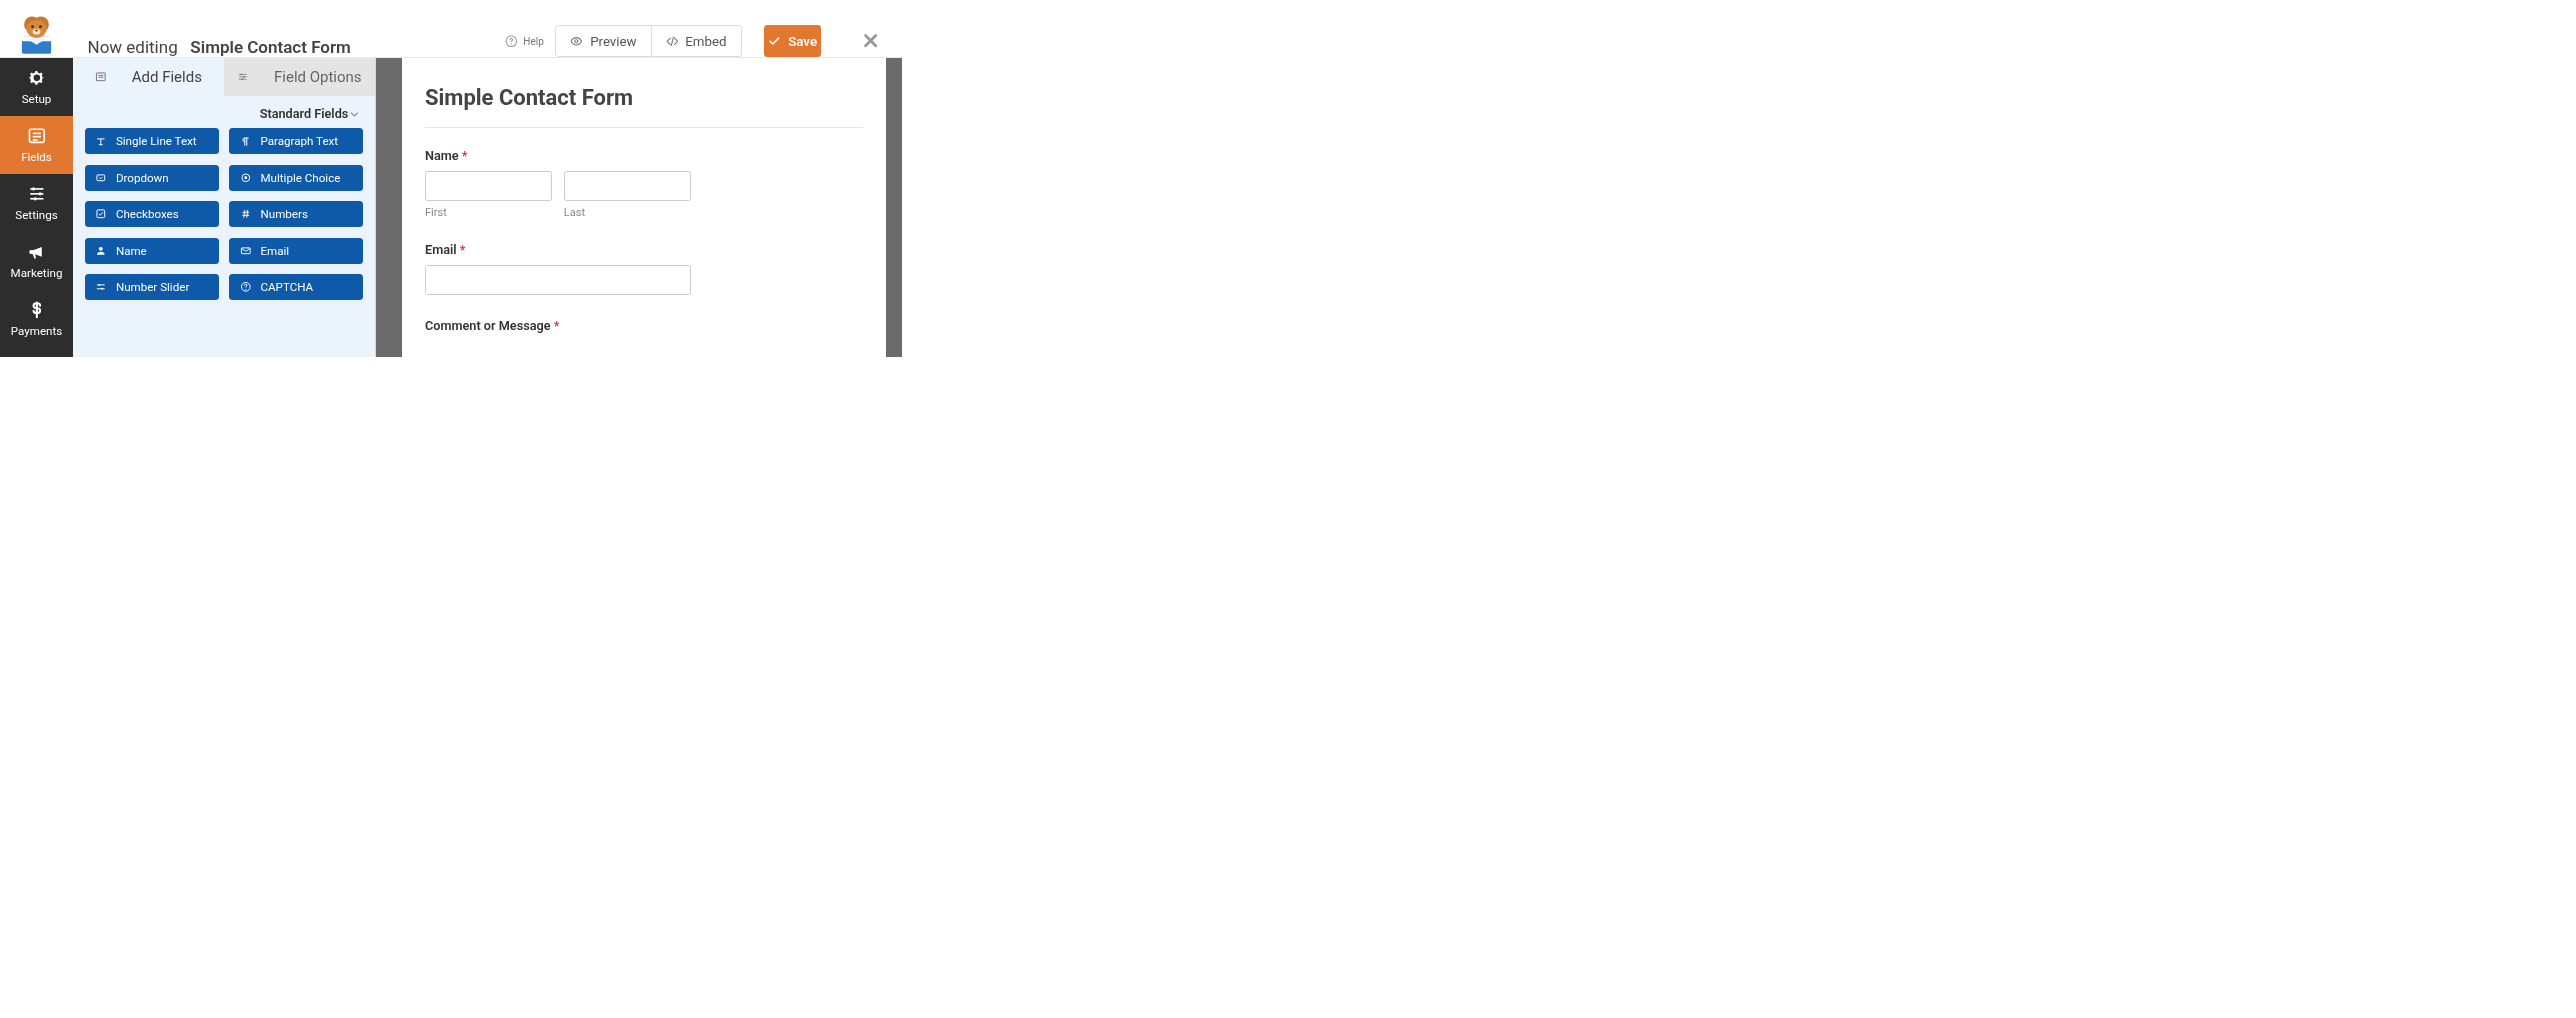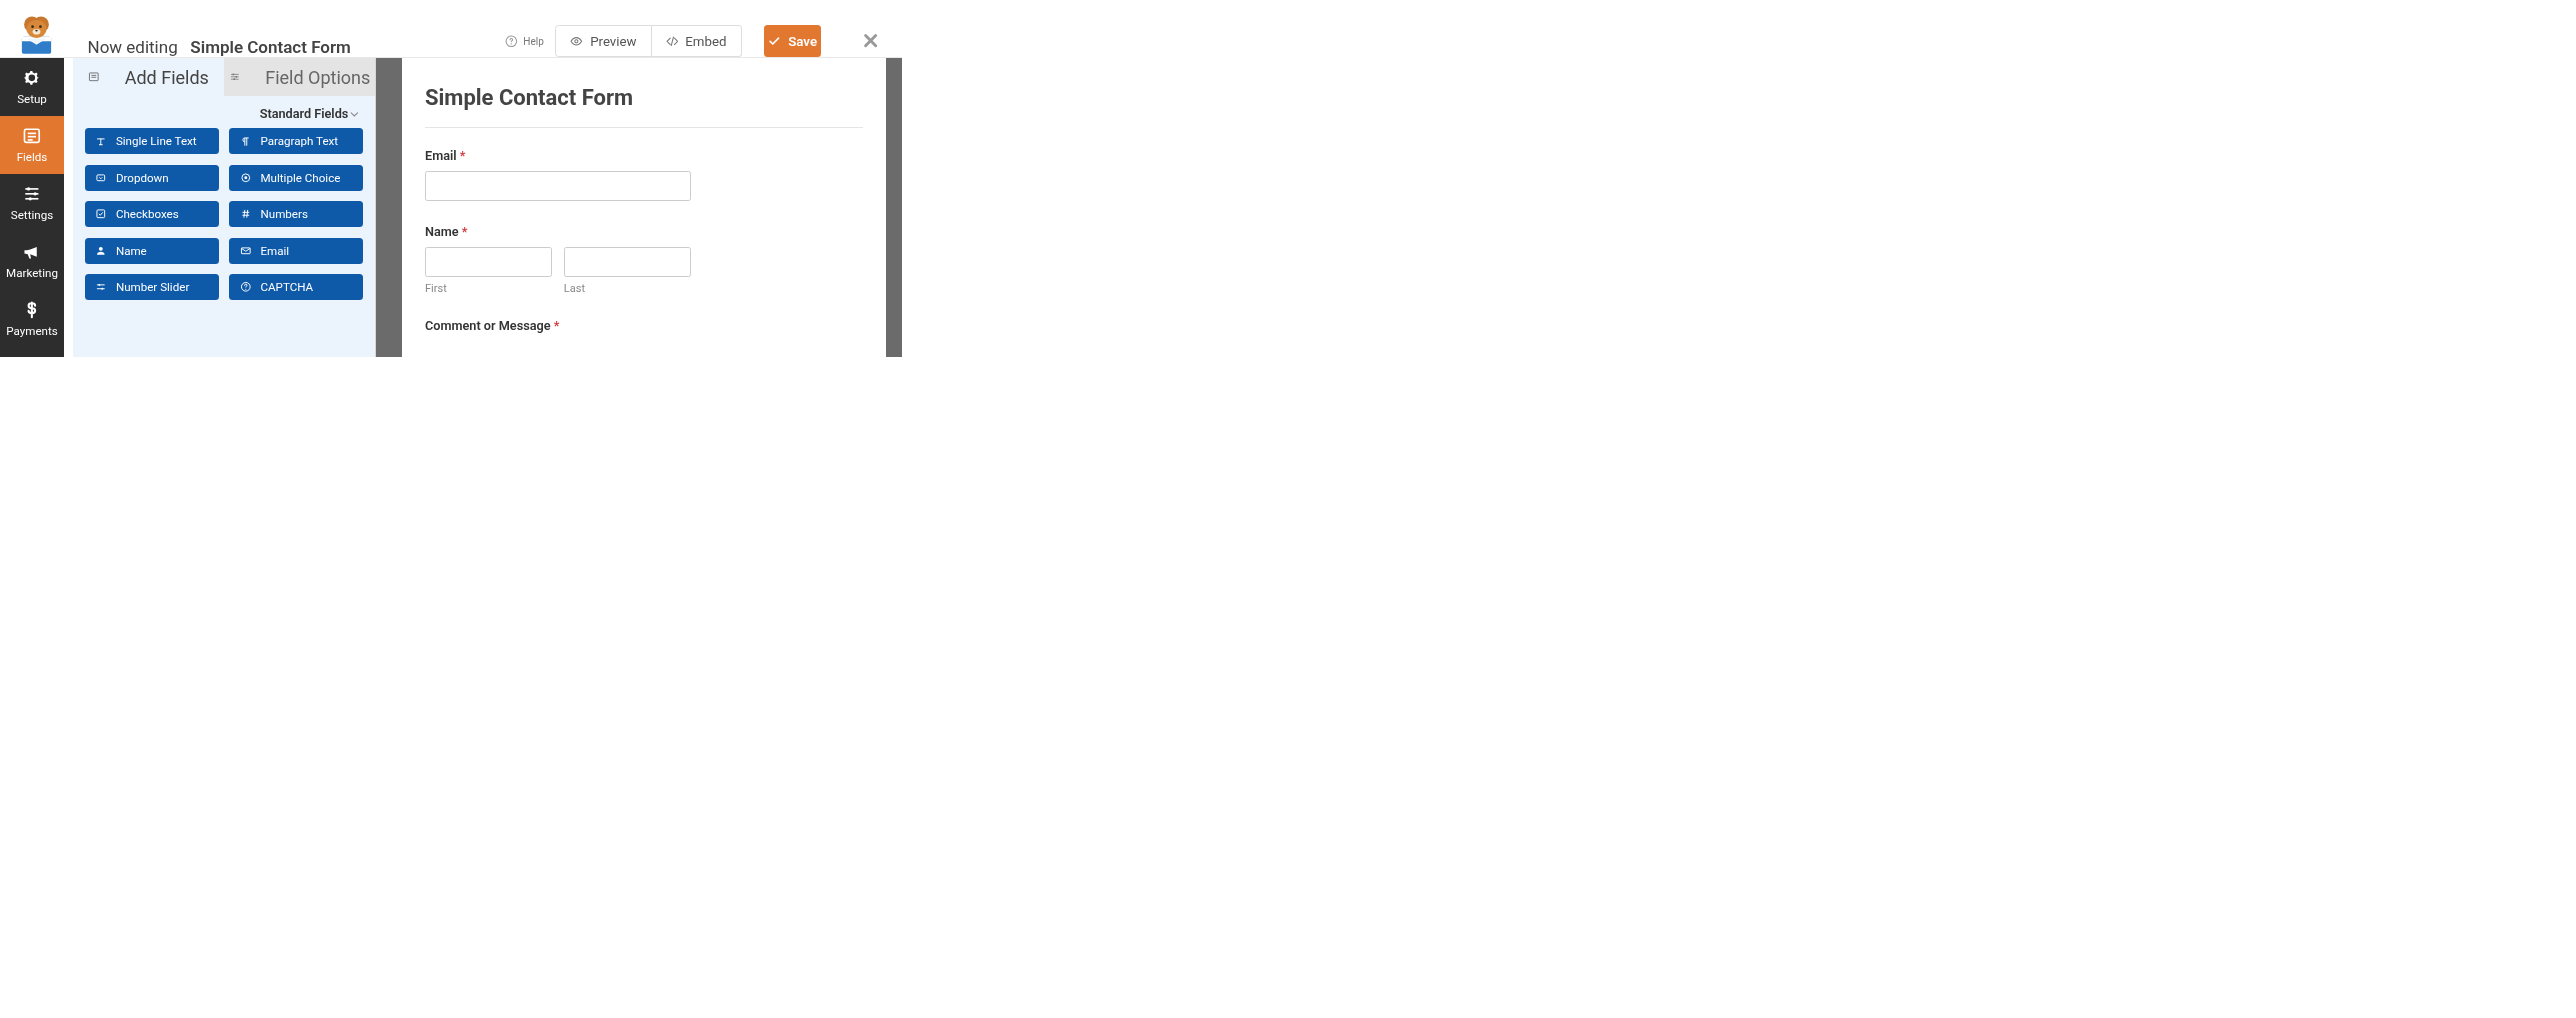--- a/index.html
+++ b/index.html
@@ -15,29 +15,29 @@
 .help-link{display:flex;align-items:center;gap:5.8px;color:#777;font-size:10px;cursor:pointer}
 .btn-group{display:flex}
 .btn{display:flex;align-items:center;gap:7px;padding:0 14px;height:32px;border:0.6px solid #ddd;background:#fff;color:#555;font-size:13.3px;cursor:pointer}
 .btn-group .btn:first-child{border-radius:3.5px 0 0 3.5px}
 .btn-group .btn:last-child{border-radius:0 3.5px 3.5px 0;border-left:none}
 .btn-save{background:#e27730;color:#fff;border:none;border-radius:3.5px;height:32px;padding:0 4px;display:flex;align-items:center;gap:8px;font-size:13.3px;font-weight:600;cursor:pointer;margin-left:10.4px}
 .close-x{width:29px;height:29px;display:flex;align-items:center;justify-content:center;margin-left:23px;cursor:pointer;color:#999}
 .ic{width:12.7px;height:12.7px;display:inline-block}
 
 
-.leftnav{position:absolute;top:58px;left:0;width:64px;bottom:0;background:#2d2d2d;display:flex;flex-direction:column}
+.leftnav{position:absolute;top:58px;left:0;width:73px;bottom:0;background:#2d2d2d;display:flex;flex-direction:column}
 .nav-item{height:58px;display:flex;flex-direction:column;align-items:center;justify-content:center;gap:4.6px;color:#fff;cursor:pointer;font-size:11.6px}
 .nav-item.active{background:#e27730}
 .nav-item svg{width:19.7px;height:19.7px}
 
 
 .sidepanel{position:absolute;top:58px;left:73px;width:303px;bottom:0;background:#ebf3fc;border-right:0.6px solid #d6d6d6}
 .tabs{display:flex;height:38px}
-.tab{flex:1;display:flex;align-items:center;justify-content:center;gap:25px;font-size:18px;color:#444;cursor:pointer}
+.tab{flex:1;display:flex;align-items:center;justify-content:center;gap:25px;font-size:15px;color:#444;cursor:pointer}
 .tab.inactive{background:#e4e4e4;color:#666}
 .tab svg{width:11.6px;height:11.6px}
 .section-head{display:flex;align-items:center;justify-content:flex-end;padding:10.4px 14px 7px;font-size:12.7px;font-weight:600;color:#333}
 .section-head svg{width:12.7px;height:12.7px;color:#888}
 .field-grid{display:grid;grid-template-columns:1fr 1fr;gap:10.4px;padding:0 11.6px}
 .field-btn{background:#0f5aa8;color:#fff;border:none;border-radius:3.5px;height:26px;display:flex;align-items:center;gap:9.3px;padding:0 10.4px;font-size:11.6px;cursor:pointer;text-align:left}
 .field-btn svg{width:11.6px;height:11.6px;flex:0 0 auto}
 
 
 .darkstrip{position:absolute;top:58px;left:376px;width:26.6px;bottom:0;background:#6b6b6b}
@@ -259,43 +259,43 @@
 </div>
 
 <div class="darkstrip"></div>
 <div class="darkstrip2"></div>
 
 <div class="preview">
   <div class="form-title">Simple Contact Form</div>
 
   <div class="field-block">
     <label class="field-label">
-      <span>Email</span>
-      <span class="req">*</span>
-    </label>
-    <input class="input" style="">
-  </div>
-
-  <div class="field-block">
-    <label class="field-label">
       <span>Name</span>
       <span class="req">*</span>
     </label>
     <div class="name-row">
       <div class="name-col">
         <input class="input" style="">
         <span class="sublabel">First</span>
       </div>
       <div class="name-col">
         <input class="input" style="">
         <span class="sublabel">Last</span>
       </div>
     </div>
   </div>
 
+  <div class="field-block">
+    <label class="field-label">
+      <span>Email</span>
+      <span class="req">*</span>
+    </label>
+    <input class="input" style="">
+  </div>
+
   <div class="field-block" style="margin-bottom:0">
     <label class="field-label">
       <span>Comment or Message</span>
       <span class="req">*</span>
     </label>
   </div>
 </div>
 
 
 </body></html>

